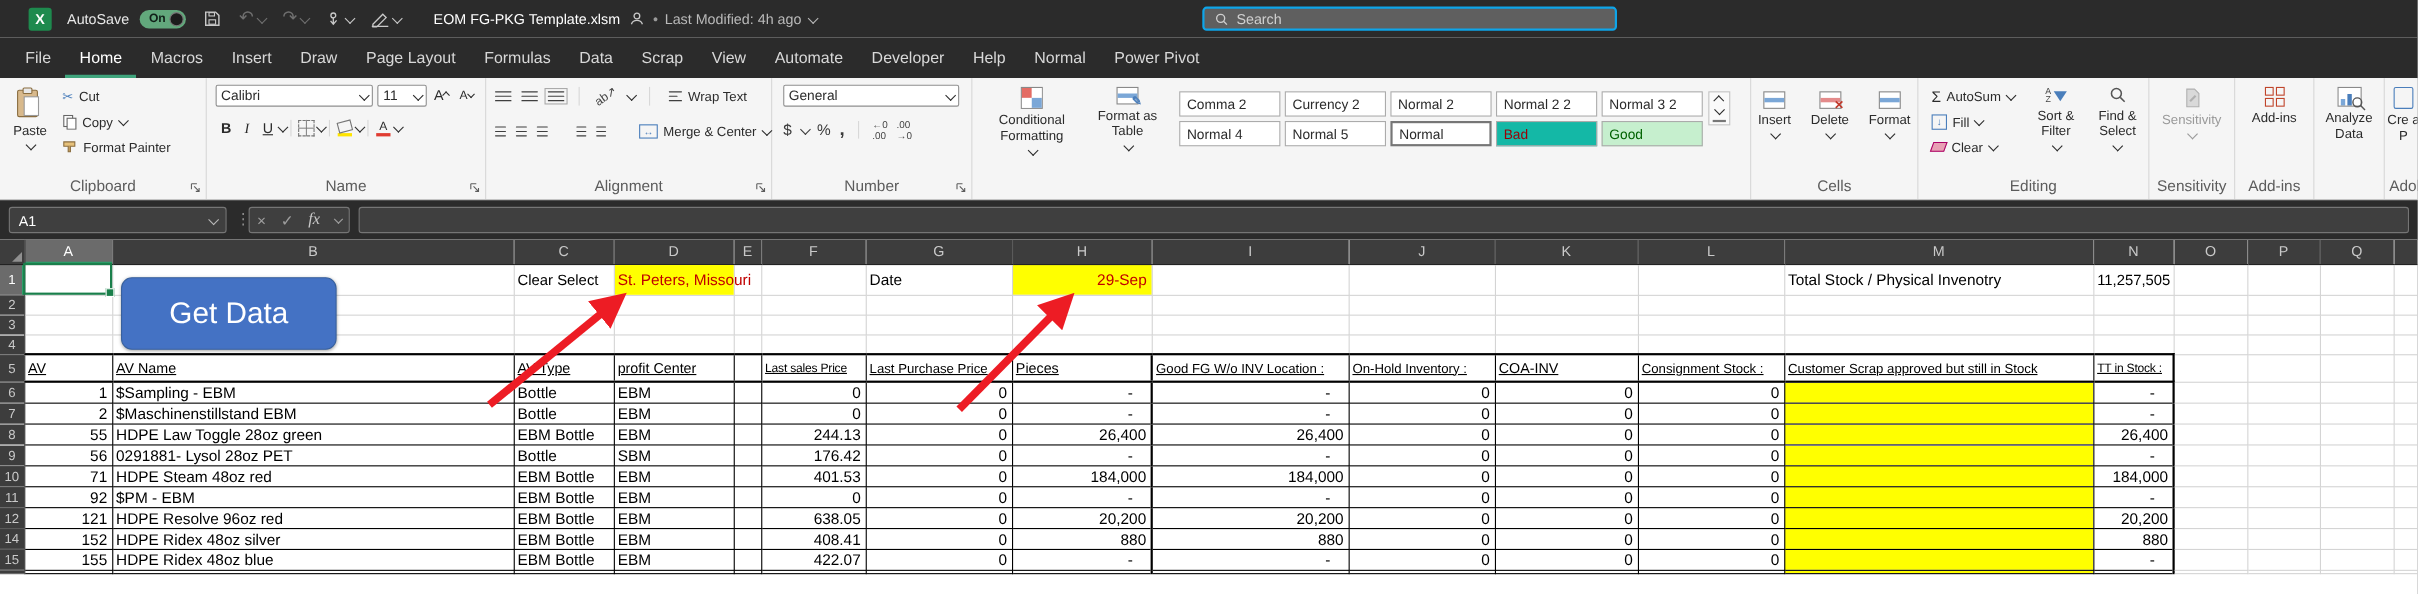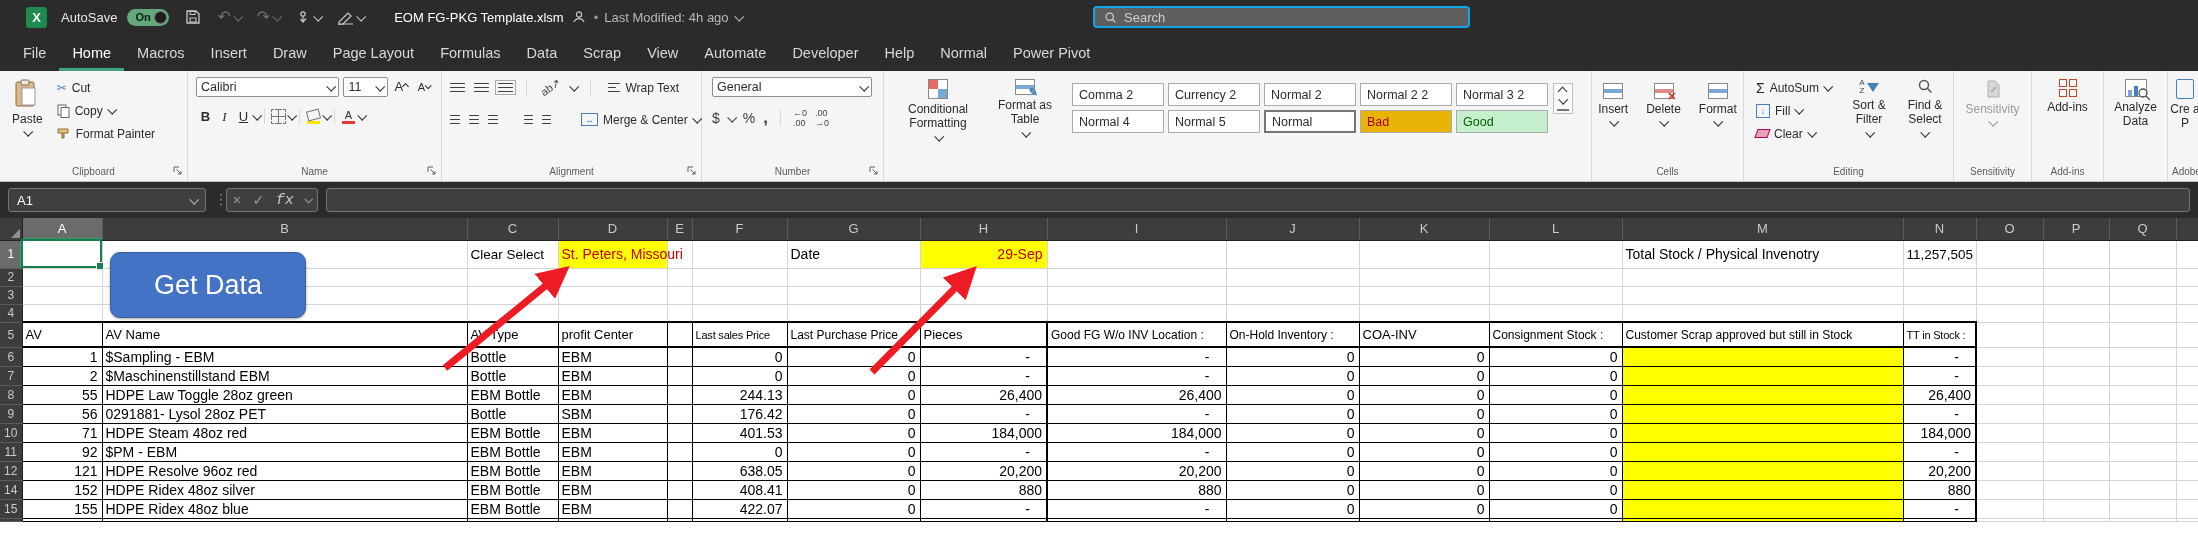--- a/index.html
+++ b/index.html
@@ -28,65 +28,65 @@
              border-radius:4px;display:flex;align-items:center;color:#cfcfcf;font-size:13px;box-sizing:border-box}
   .searchbox svg{margin:0 7px 0 9px}
   
   .tabrow{position:absolute;top:34px;left:0;width:100%;height:37px;background:#2b2b2b;display:flex;padding-left:10px;box-sizing:border-box}
   .tab{padding:0 13px;display:flex;align-items:center;font-size:14.5px;color:#d8d8d8;cursor:pointer}
   .tab.active{color:#fff;box-shadow:inset 0 -3px 0 #3fa47c}
   
   .ribbon{position:absolute;top:71px;left:0;width:2198px;height:111px;background:#f5f5f5;border-bottom:1px solid #bfbfbf;
           display:flex;box-sizing:border-box;color:#2b2b2b;overflow:hidden}
   .group{position:relative;height:100%;border-right:1px solid #d8d8d8;box-sizing:border-box;flex:none;padding-top:6px}
-  .glabel{position:absolute;bottom:4px;left:0;right:0;text-align:center;font-size:10px;color:#5c5c5c;pointer-events:none}
+  .glabel{position:absolute;bottom:4px;left:0;right:0;text-align:center;font-size:14px;color:#5c5c5c;pointer-events:none}
   .dlg{position:absolute;bottom:5px;right:4px;cursor:pointer}
   .gbody{display:flex;height:80px}
   .big{display:flex;flex-direction:column;align-items:center;justify-content:flex-start;font-size:12px;color:#2b2b2b;
        padding:2px 6px;border-radius:3px;cursor:pointer;text-align:center;line-height:1.2;gap:3px}
   .sbtn{display:flex;align-items:center;gap:5px;font-size:12px;height:21px;padding:0 4px;border-radius:2px;cursor:pointer;white-space:nowrap}
   .col{display:flex;flex-direction:column;justify-content:flex-start;gap:2px}
   .combo{background:#fff;border:1px solid #8f8f8f;border-radius:2px;height:20px;display:flex;align-items:center;
          font-size:12.5px;padding:0 4px;justify-content:space-between;cursor:pointer;box-sizing:border-box}
   .fbtn{font-size:13px;width:19px;height:19px;display:inline-flex;align-items:center;justify-content:center;cursor:pointer}
   .bars{display:inline-flex;flex-direction:column;gap:2.5px;width:15px;cursor:pointer}
   .bars i{display:block;height:1.6px;background:#3f3f3f;border-radius:1px}
   .sep-v{width:1px;background:#d8d8d8;margin:2px 4px;align-self:stretch}
   .stylebox{width:92px;height:23px;background:#fff;border:1px solid #ababab;font-size:12.5px;display:flex;align-items:center;
             padding-left:6px;box-sizing:border-box;cursor:pointer;white-space:nowrap;overflow:hidden}
   .stylebox.selsty{border:2px solid #767676}
-  .stylebox.badsty{background:#eab308;color:#9c0006}
+  .stylebox.badsty{background:#14b8a6;color:#9c0006}
   .stylebox.goodsty{background:#c6efce;color:#006100}
   .grid-ico{width:20px;height:16px;border:1px solid #8a8a8a;background:
             linear-gradient(#fff,#fff);position:relative;box-sizing:border-box}
   .grid-ico::before{content:"";position:absolute;left:0;right:0;top:5px;height:4px;background:#7ba7d7}
   .grid-ico.red::before{background:#e48b8b}
   .grid-ico .ov{position:absolute;right:-4px;bottom:-5px;font-size:11px;font-weight:700}
   .two{white-space:normal;width:70px}
   .dim2{color:#9a9a9a}
   .addins-ico{width:18px;height:18px;display:grid;grid-template-columns:8px 8px;grid-template-rows:8px 8px;gap:2px}
   .addins-ico i{border:1.6px solid #c0452b;box-sizing:border-box}
   
   .fbar{position:absolute;top:182px;left:0;width:100%;height:36px;background:#2b2b2b}
   .namebox{position:absolute;left:8px;top:6px;width:198px;height:24px;background:#3f3f3f;border:1px solid #757575;border-radius:3px;
            color:#fff;font-size:13px;display:flex;align-items:center;padding:0 8px;justify-content:space-between;box-sizing:border-box}
   .fdots{position:absolute;left:214px;top:9px;color:#8c8c8c;font-size:14px}
   .fxbox{position:absolute;left:226px;top:6px;width:92px;height:24px;background:#3f3f3f;border:1px solid #757575;border-radius:3px;
          display:flex;align-items:center;justify-content:space-around;color:#9d9d9d;box-sizing:border-box}
   .fxbtn{font-size:14px;cursor:pointer}
-  .fxbtn.fx i{font-style:italic;font-family:Liberation Mono, monospace;color:#c9c9c9;font-size:15px}
+  .fxbtn.fx i{font-style:italic;font-family:Liberation Serif, serif;color:#c9c9c9;font-size:15px}
   .finput{position:absolute;left:326px;top:6px;right:8px;height:24px;background:#3f3f3f;border:1px solid #757575;border-radius:3px;
           color:#fff;font-size:13px;display:flex;align-items:center;padding:0 8px;box-sizing:border-box}
   
   .grid{position:absolute;top:218px;left:0;width:2198px;height:322px;background:#fff;overflow:hidden}
   #sheet-table{border-collapse:collapse;table-layout:fixed;width:2198px}
   #sheet-table td,#sheet-table th{overflow:hidden;white-space:nowrap;padding:0 3px;box-sizing:border-box;font-weight:400}
   .c{border-right:1px solid #d4d4d4;border-bottom:1px solid #d4d4d4;font-size:14px;color:#000}
   .tb{border:1px solid #000;font-size:14px;color:#000}
-  .hrow .tb{border-top:2px solid #000;border-bottom:2px solid #000;font-weight:700;font-size:13px;padding:0 2px}
+  .hrow .tb{border-top:2px solid #000;border-bottom:2px solid #000;font-weight:700;text-decoration:underline;font-size:13px;padding:0 2px}
   .bl2{border-left:2px solid #000}
   .br2{border-right:2px solid #000}
   .num{text-align:right;padding-right:4px !important}
   .dash{text-align:right;padding-right:16px !important}
   .yellow{background:#ffff00}
   .redtxt{color:#c00000}
   .spill{overflow:visible !important;position:relative;z-index:2}
   .f13{font-size:13.5px !important}
   .f12{font-size:12px !important}
   .f11{font-size:11px !important;letter-spacing:-0.2px}

